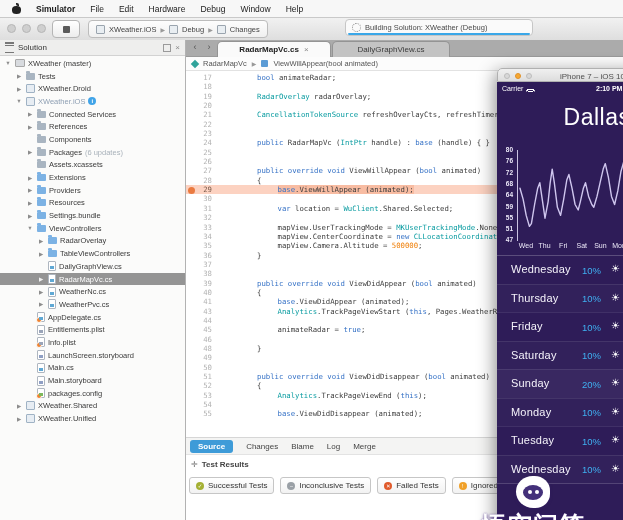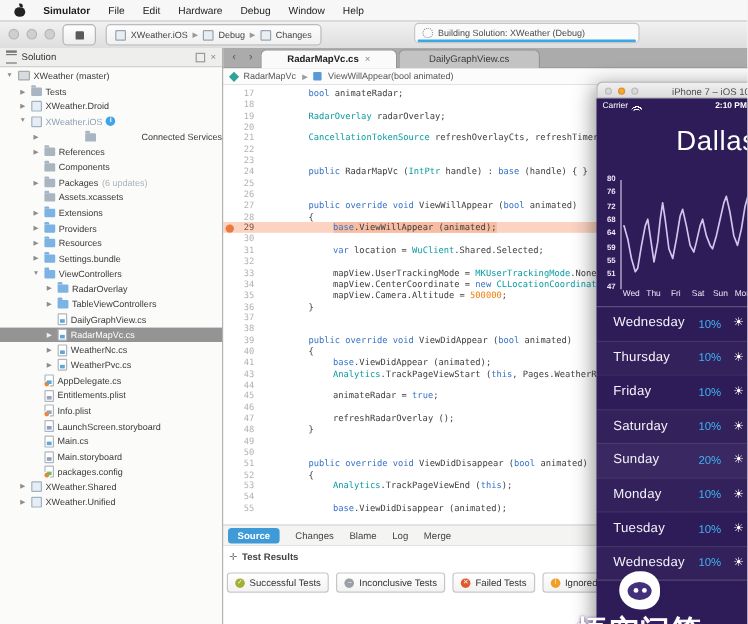--- a/index.html
+++ b/index.html
@@ -216,21 +216,21 @@
         <span class="arr">▶</span>
         <span class="ti ti-proj"></span>
         <span>XWeather.Droid</span>
       </div>
       <div class="trow" style="padding-left: 15px;">
         <span class="arr">▼</span>
         <span class="ti ti-proj"></span>
         <span class="t-dim">XWeather.iOS</span>
         <span class="badge-info">i</span>
       </div>
-      <div class="trow" style="padding-left: 26px; justify-content: space-between;">
+      <div class="trow" style="padding-left: 26px;">
         <span class="arr">▶</span>
         <span class="ti ti-folder g"></span>
         <span>Connected Services</span>
       </div>
       <div class="trow" style="padding-left: 26px;">
         <span class="arr">▶</span>
         <span class="ti ti-folder g"></span>
         <span>References</span>
       </div>
       <div class="trow" style="padding-left: 26px;">
@@ -401,21 +401,20 @@
         <div class="cl"><span class="ln">36</span><span class="ct" style="padding-left: 41px;"><span class="p">}</span></span></div>
         <div class="cl"><span class="ln">37</span><span class="ct" style="padding-left: 0px;"></span></div>
         <div class="cl"><span class="ln">38</span><span class="ct" style="padding-left: 0px;"></span></div>
         <div class="cl"><span class="ln">39</span><span class="ct" style="padding-left: 41px;"><span class="k">public override void</span><span class="p"> ViewDidAppear (</span><span class="k">bool</span><span class="p"> animated)</span></span></div>
         <div class="cl"><span class="ln">40</span><span class="ct" style="padding-left: 41px;"><span class="p">{</span></span></div>
         <div class="cl"><span class="ln">41</span><span class="ct" style="padding-left: 61.5px;"><span class="k">base</span><span class="p">.ViewDidAppear (animated);</span></span></div>
         <div class="cl"><span class="ln">43</span><span class="ct" style="padding-left: 61.5px;"><span class="t">Analytics</span><span class="p">.TrackPageViewStart (</span><span class="k">this</span><span class="p">, Pages.WeatherRadar);</span></span></div>
         <div class="cl"><span class="ln">44</span><span class="ct" style="padding-left: 0px;"></span></div>
         <div class="cl"><span class="ln">45</span><span class="ct" style="padding-left: 61.5px;"><span class="p">animateRadar = </span><span class="k">true</span><span class="p">;</span></span></div>
         <div class="cl"><span class="ln">46</span><span class="ct" style="padding-left: 0px;"></span></div>
-        <div class="cl"><span class="ln">47</span><span class="ct" style="padding-left: 61.5px;"><span class="p">refreshRadarOverlay ();</span></span></div>
         <div class="cl"><span class="ln">48</span><span class="ct" style="padding-left: 41px;"><span class="p">}</span></span></div>
         <div class="cl"><span class="ln">49</span><span class="ct" style="padding-left: 0px;"></span></div>
         <div class="cl"><span class="ln">50</span><span class="ct" style="padding-left: 0px;"></span></div>
         <div class="cl"><span class="ln">51</span><span class="ct" style="padding-left: 41px;"><span class="k">public override void</span><span class="p"> ViewDidDisappear (</span><span class="k">bool</span><span class="p"> animated)</span></span></div>
         <div class="cl"><span class="ln">52</span><span class="ct" style="padding-left: 41px;"><span class="p">{</span></span></div>
         <div class="cl"><span class="ln">53</span><span class="ct" style="padding-left: 61.5px;"><span class="t">Analytics</span><span class="p">.TrackPageViewEnd (</span><span class="k">this</span><span class="p">);</span></span></div>
         <div class="cl"><span class="ln">54</span><span class="ct" style="padding-left: 0px;"></span></div>
         <div class="cl"><span class="ln">55</span><span class="ct" style="padding-left: 61.5px;"><span class="k">base</span><span class="p">.ViewDidDisappear (animated);</span></span></div>
       </div>
     <div class="viewtabs" id="view-tabs">

